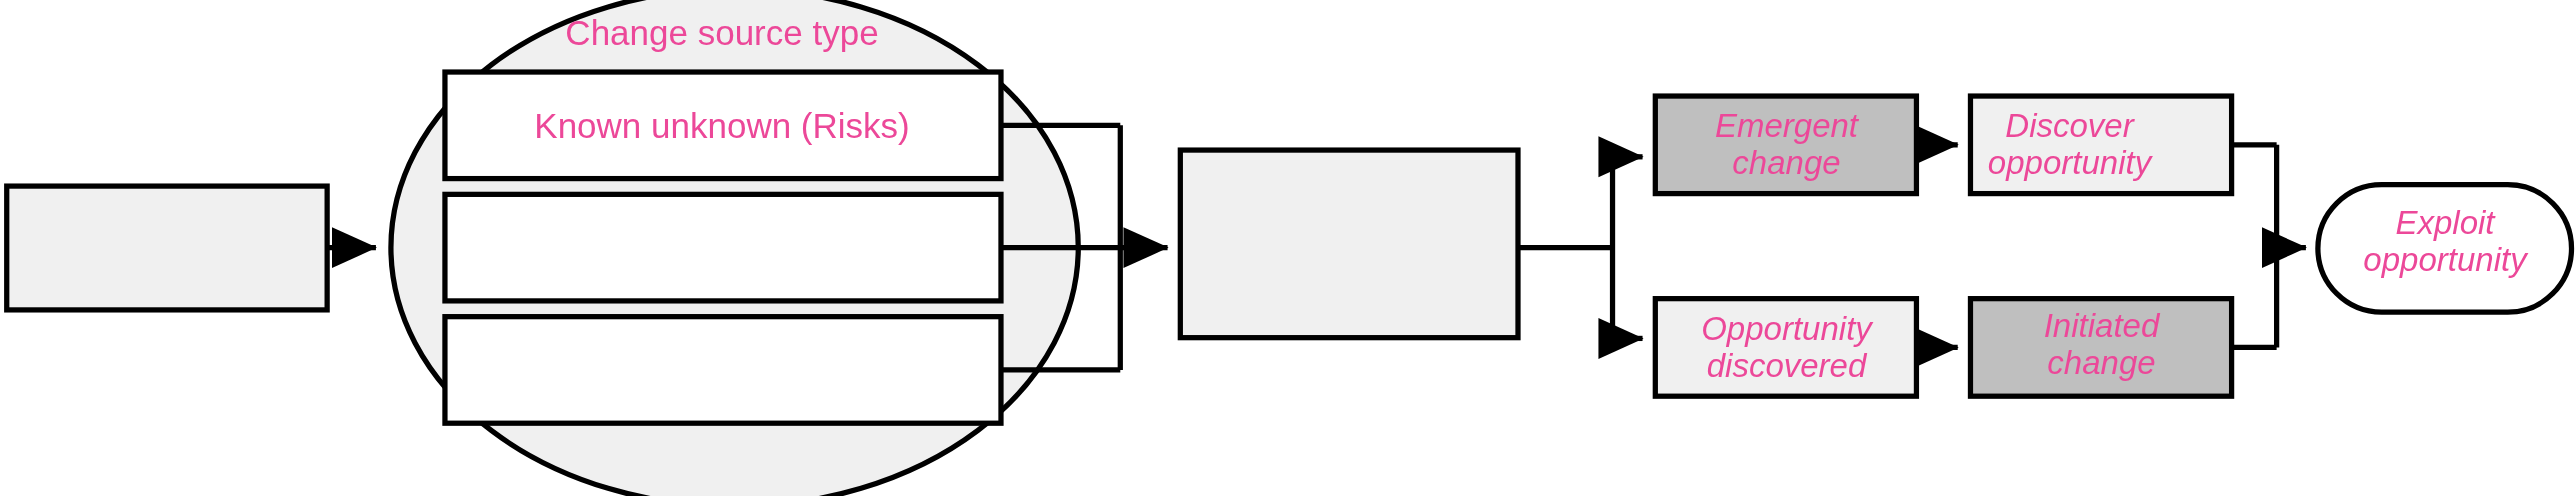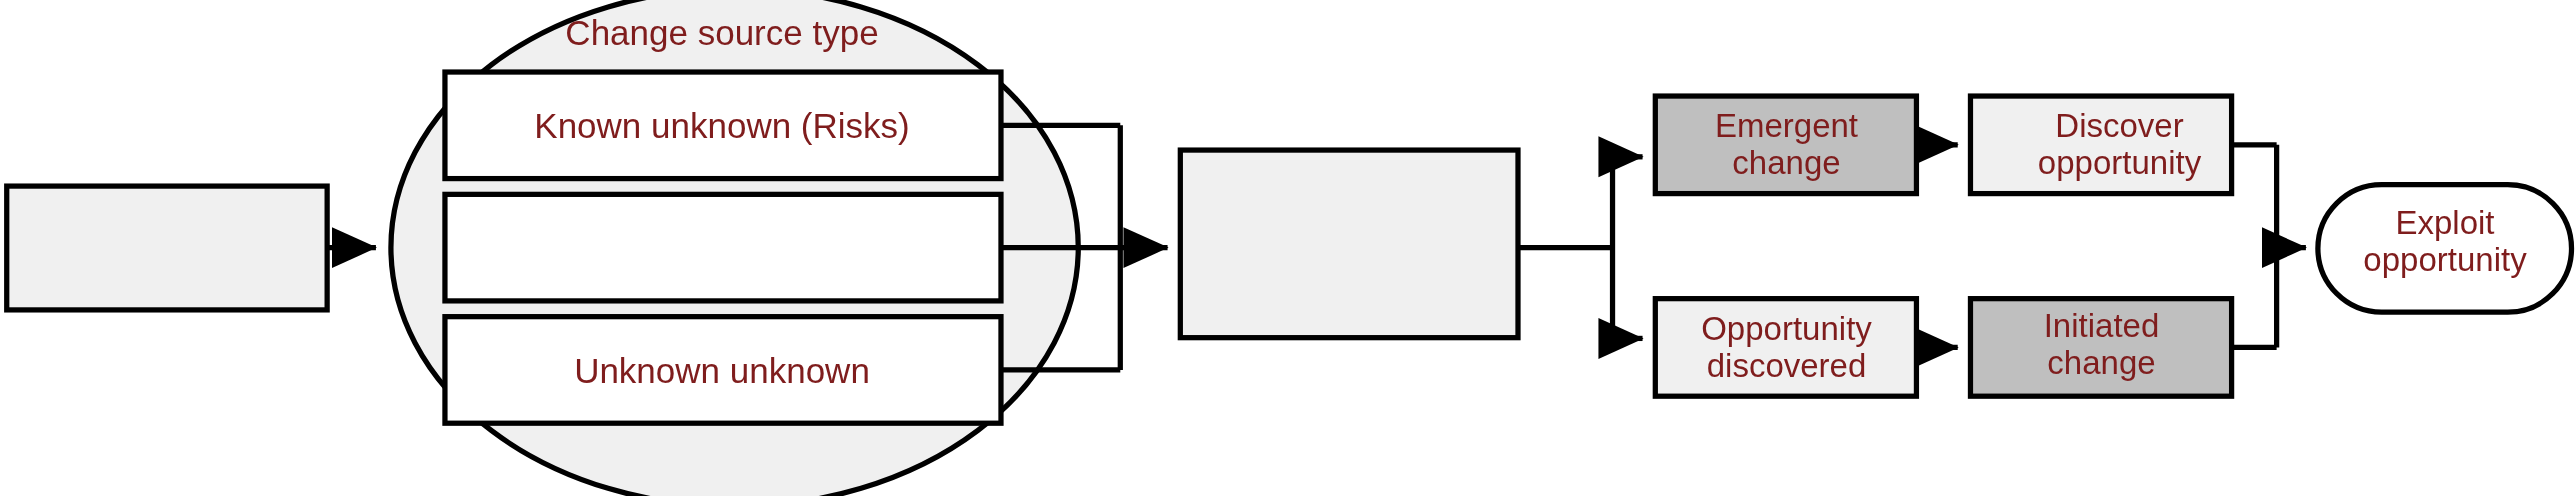--- a/index.html
+++ b/index.html
@@ -23,28 +23,28 @@
     top: 0;
     width: 2576px;
     height: 496px;
   }
   .node-label {
     position: absolute;
     display: flex;
     align-items: center;
     justify-content: center;
     text-align: center;
-    color: #7f1d1d;
+    color: #ec4899;
     line-height: 1.12;
     white-space: pre-line;
     pointer-events: none;
     font-family: "Liberation Sans", sans-serif;
   }
   .fs-big   { font-size: 35px; }
-  .fs-mid   { font-size: 33px; }
+  .fs-mid   { font-size: 33px; font-style: italic; }
 </style>
 </head>
 <body>
 
 <div id="canvas">
 
   <svg id="diagram-svg" viewBox="0 0 3431 661" xmlns="http://www.w3.org/2000/svg">
     <defs>
       <marker id="arrowhead" markerWidth="9" markerHeight="9" refX="8.4" refY="4.5" orient="auto" markerUnits="strokeWidth">
         <path d="M0,0.6 L8.6,4.5 L0,8.4 z" fill="#000000"></path>
@@ -117,27 +117,26 @@
       <line x1="3033" y1="330" x2="3072" y2="330" stroke="#000000" stroke-width="7" marker-end="url(#arrowhead)"></line>
     </g>
   </svg>
 
 
   <div class="node-label fs-big" style="left:444px; top:6px; width:556px; height:53px;">Change source type</div>
 
   <div class="node-label fs-big" style="left:444px; top:72px; width:556px; height:107px;text-align:right;">Known unknown (Risks)</div>
 
 
-  <div class="node-label fs-big" style="left:444px; top:317px; width:556px; height:107px;">Unknown unknown</div>
 
 
   <div class="node-label fs-mid" style="left:1656px; top:96px; width:261px; height:98px;">Emergent
 change</div>
 
-  <div class="node-label fs-mid" style="left:1989px; top:96px; width:261px; height:98px;">Discover
+  <div class="node-label fs-mid" style="left:1939px; top:96px; width:261px; height:98px;">Discover
 opportunity</div>
 
   <div class="node-label fs-mid" style="left:1656px; top:299px; width:261px; height:98px;">Opportunity
 discovered</div>
 
   <div class="node-label fs-mid" style="left:1971px; top:296px; width:261px; height:98px;">Initiated
 change</div>
 
   <div class="node-label fs-mid" style="left:2318px; top:178px; width:254px; height:128px;">Exploit
 opportunity</div>

